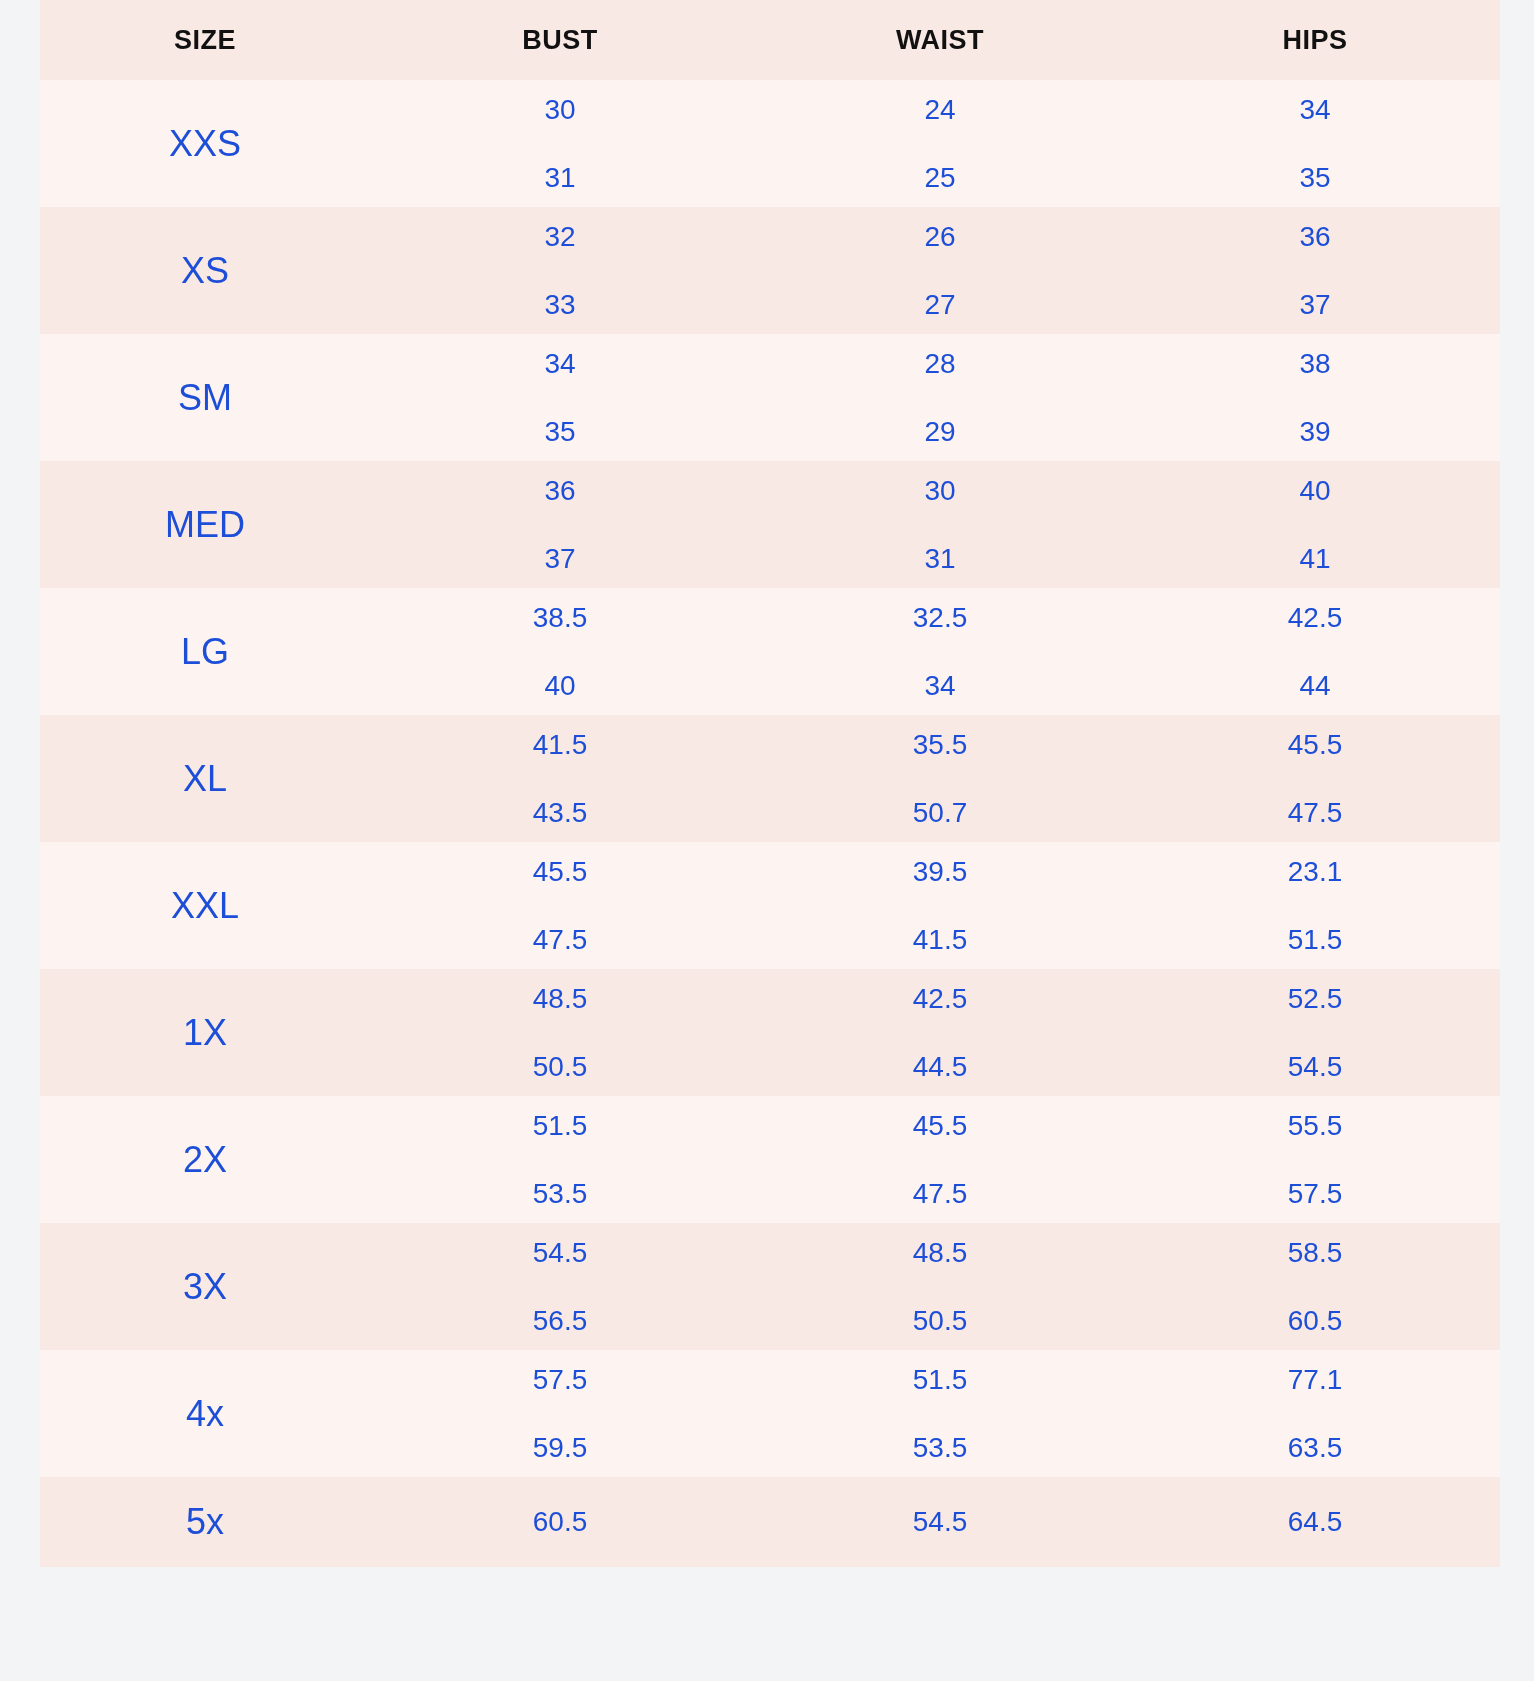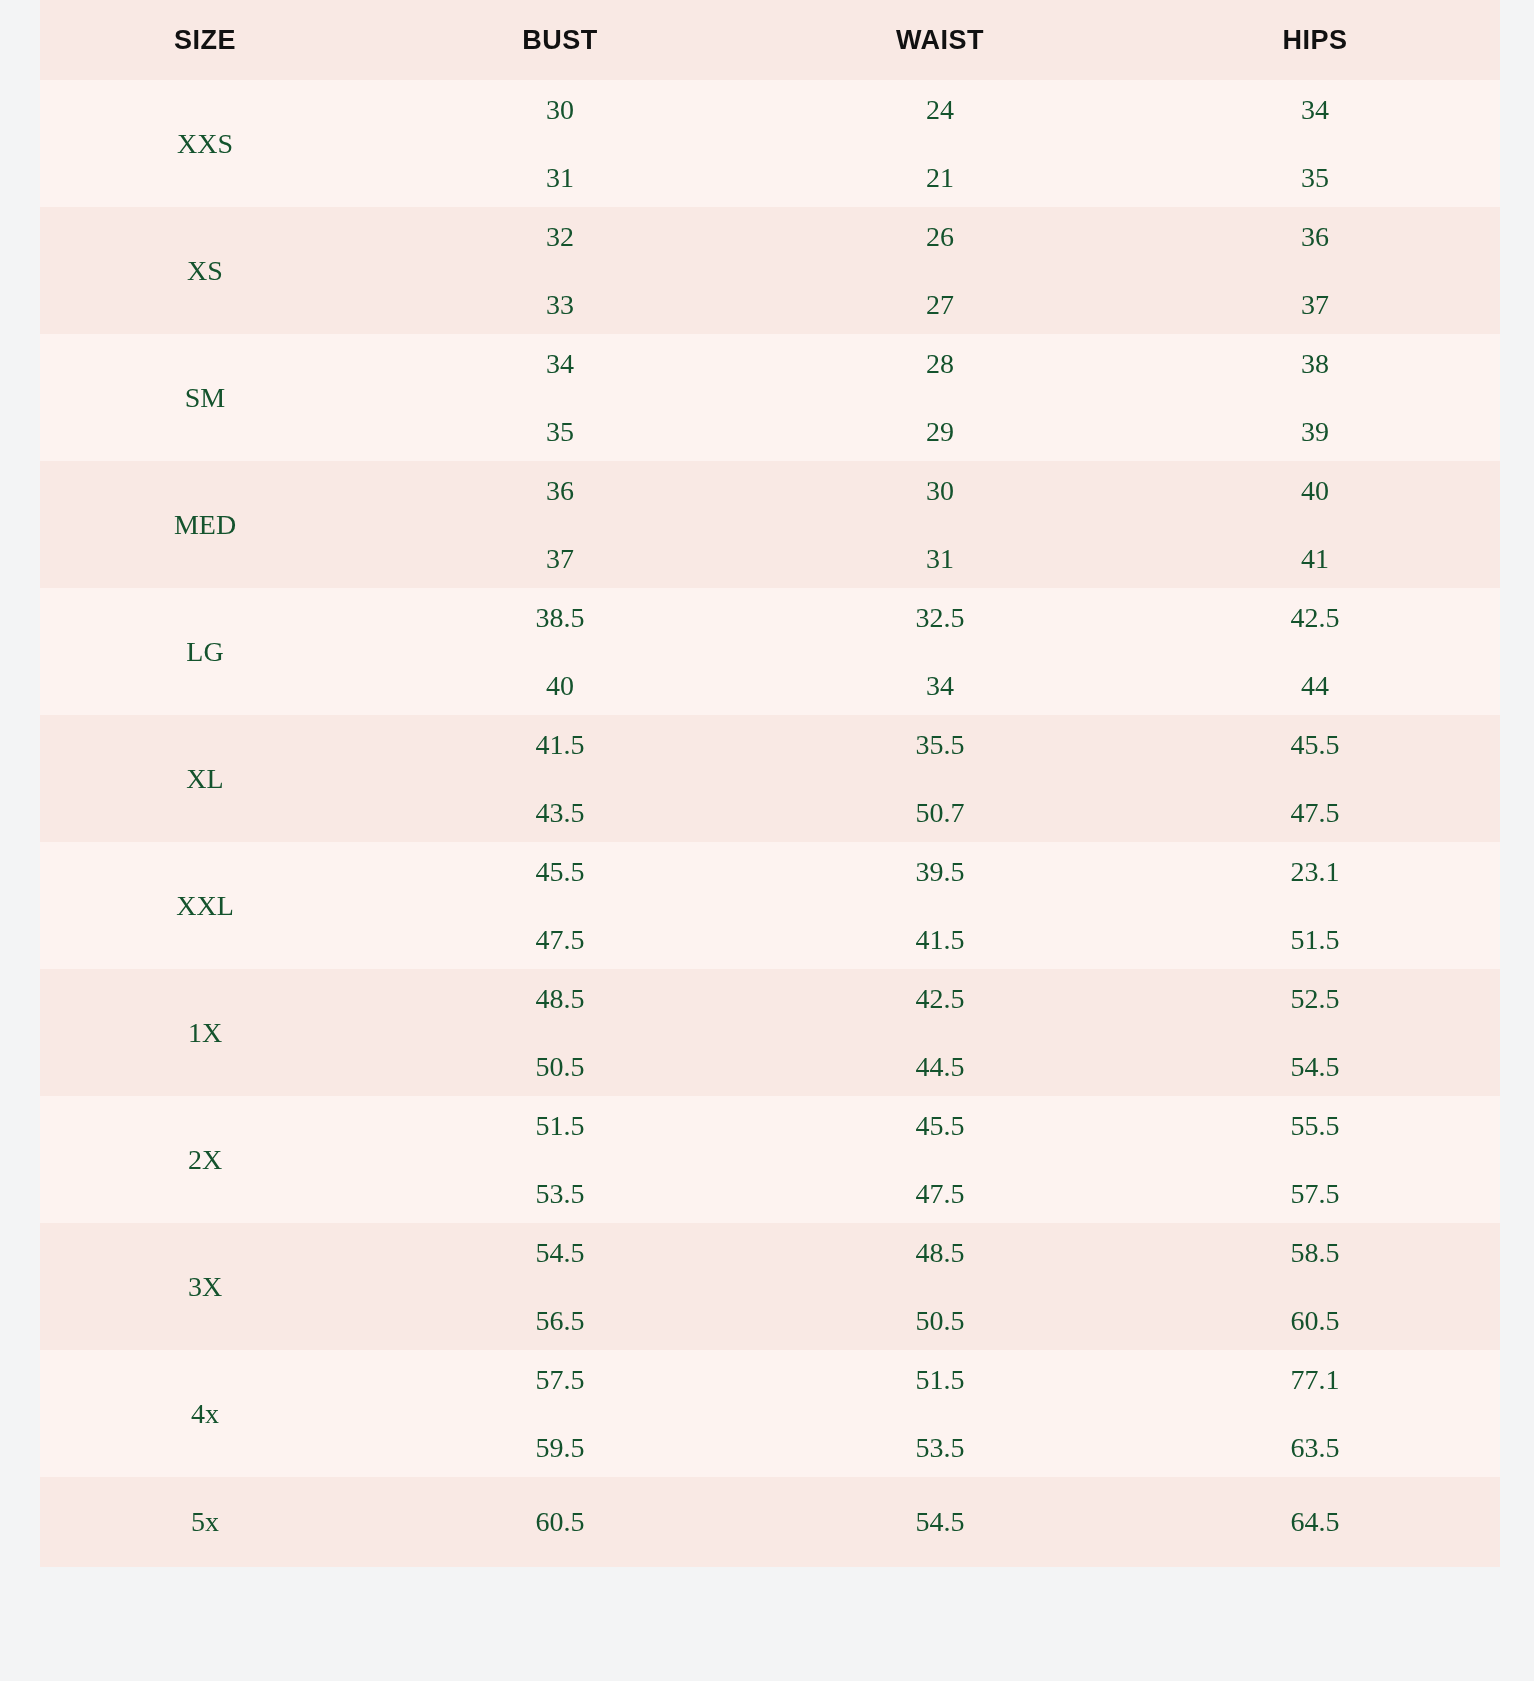--- a/index.html
+++ b/index.html
@@ -47,42 +47,41 @@
     height: 80px;
     vertical-align: middle;
     border: 0;
   }
 
   tbody tr td {
     border: 0;
     padding: 0;
     text-align: center;
     vertical-align: middle;
-    color: #14532d;
+    color: #1d4ed8;
     font-size: 28px;
     font-weight: normal;
     line-height: 1.0;
-    font-family: Liberation Serif, serif;
   }
 
   tbody tr.row-light td { background: #fdf3f0; }
   tbody tr.row-dark  td { background: #f9e9e4; }
 
   tbody tr.row-pair td { height: 127px; }
   tbody tr.row-single td { height: 90px; text-align: center; }
 
   .range {
     display: flex;
     flex-direction: column;
     justify-content: space-between;
     height: 96px;
   }
   .range span { display: block; line-height: 1; }
 
-  .size-label { font-size: 28px; }
+  .size-label { font-size: 36px; }
 
   .single-val { line-height: 1; }
 </style>
 </head>
 <body>
 
 <div class="page">
 
   <table class="size-chart">
     <colgroup>
@@ -104,21 +103,21 @@
           <td><span class="size-label">XXS</span></td>
           <td>
             <div class="range">
               <span>30</span>
               <span>31</span>
             </div>
           </td>
           <td>
             <div class="range">
               <span>24</span>
-              <span>21</span>
+              <span>25</span>
             </div>
           </td>
           <td>
             <div class="range">
               <span>34</span>
               <span>35</span>
             </div>
           </td>
         </tr>
         <tr class="row-dark row-pair">

